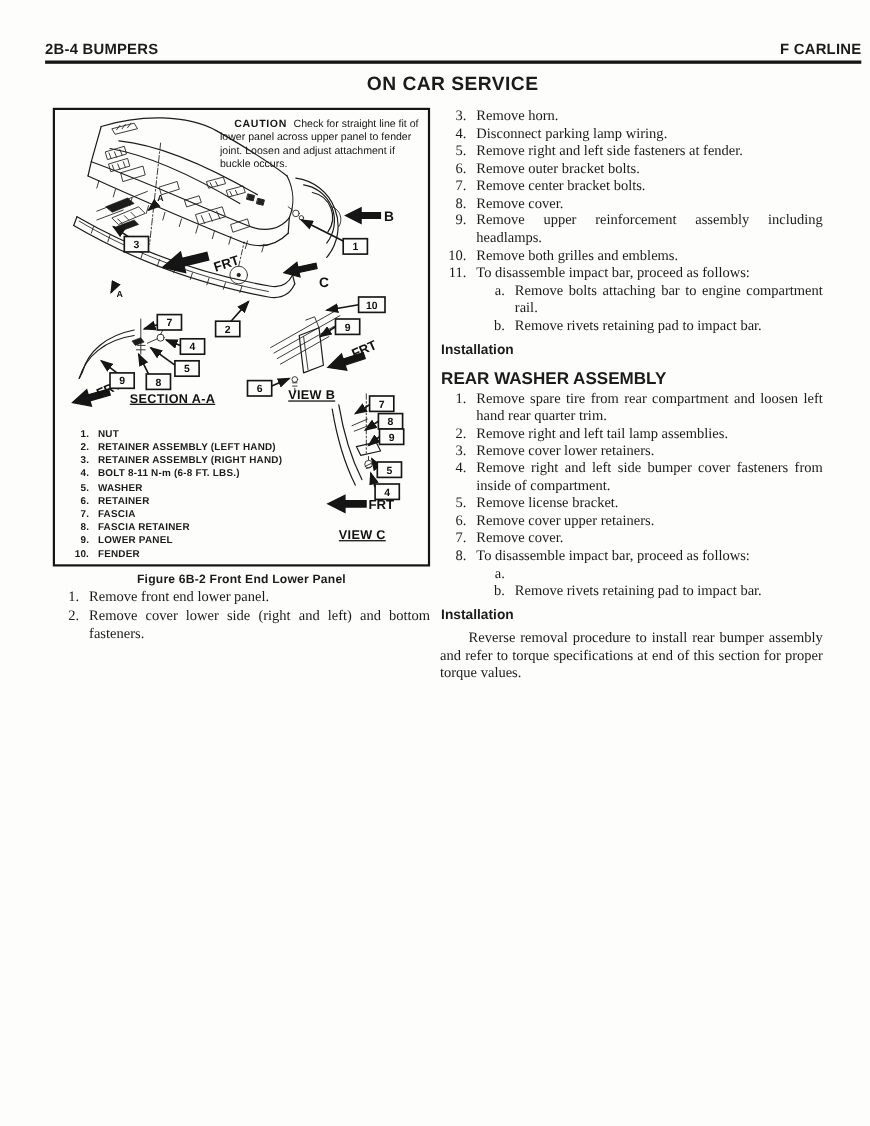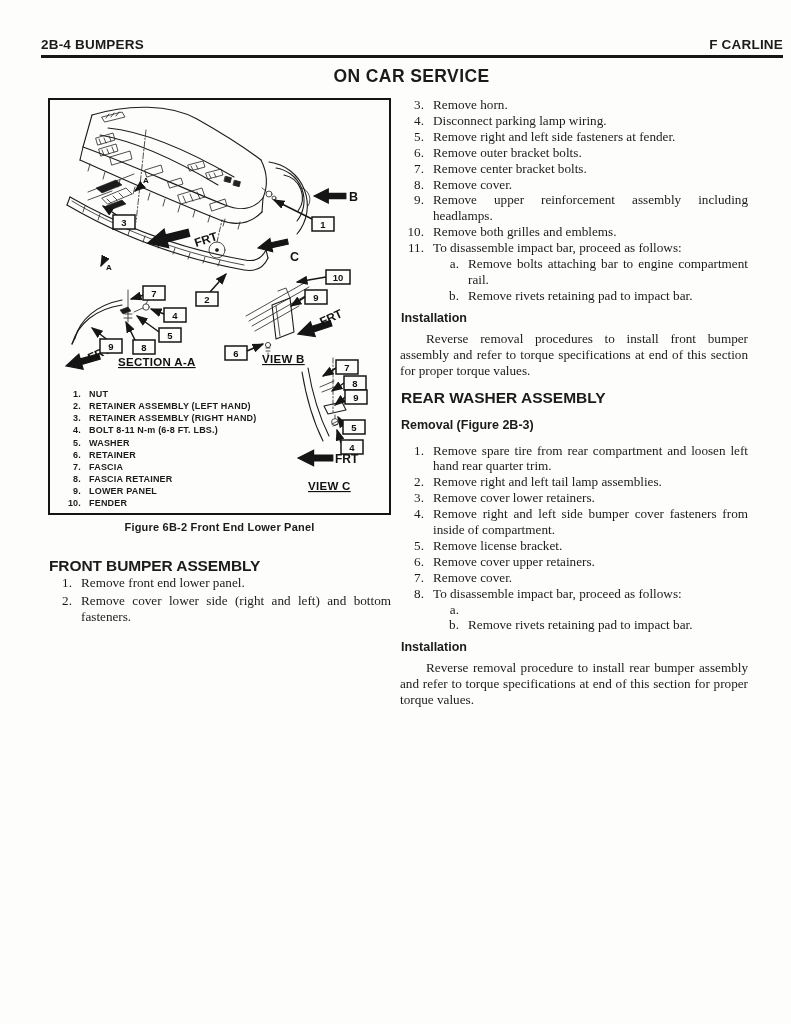--- a/index.html
+++ b/index.html
@@ -287,20 +287,23 @@
               <rect x="293" y="320" width="22" height="14"></rect>
               <text x="304" y="330.5">5</text>
             </g>
           <g class="callout">
               <rect x="291" y="340" width="22" height="14"></rect>
               <text x="302" y="350.5">4</text>
             </g>
         </g>
       </svg>
 
+      <div class="caution">
+        <b>CAUTION</b><span>Check for straight line fit of lower panel across upper panel to fender joint. Loosen and adjust attachment if buckle occurs.</span>
+      </div>
 
       <div class="legend">
 
           <div class="legend-row">
             <span class="lnum">1.</span>
             <span class="ltxt">NUT</span>
           </div>
 
           <div class="legend-row">
             <span class="lnum">2.</span>
@@ -344,21 +347,20 @@
 
           <div class="legend-row">
             <span class="lnum">10.</span>
             <span class="ltxt">FENDER</span>
           </div>
         </div>
     </div>
 
     <div class="fig-caption">Figure 6B-2 Front End Lower Panel</div>
 
-    <h2 class="sec">FRONT BUMPER ASSEMBLY</h2>
 
     <div class="steps">
 
         <div class="step">
           <span class="num">1.</span>
           <span class="txt">Remove front end lower panel.</span>
         </div>
 
         <div class="step">
           <span class="num">2.</span>
@@ -421,24 +423,22 @@
           <span class="txt">Remove bolts attaching bar to engine compartment rail.</span>
         </div>
 
         <div class="step indent-1">
           <span class="num">b.</span>
           <span class="txt">Remove rivets retaining pad to impact bar.</span>
         </div>
       </div>
 
     <h3 class="inst">Installation</h3>
-    <p class="para">Reverse removal procedures to install front bumper assembly and refer to torque specifications at end of this section for proper torque values.</p>
 
     <h2 class="sec-rear">REAR WASHER ASSEMBLY</h2>
-    <h3 class="sub">Removal (Figure 2B-3)</h3>
 
     <div class="steps">
 
         <div class="step">
           <span class="num">1.</span>
           <span class="txt">Remove spare tire from rear compartment and loosen left hand rear quarter trim.</span>
         </div>
 
         <div class="step">
           <span class="num">2.</span>

